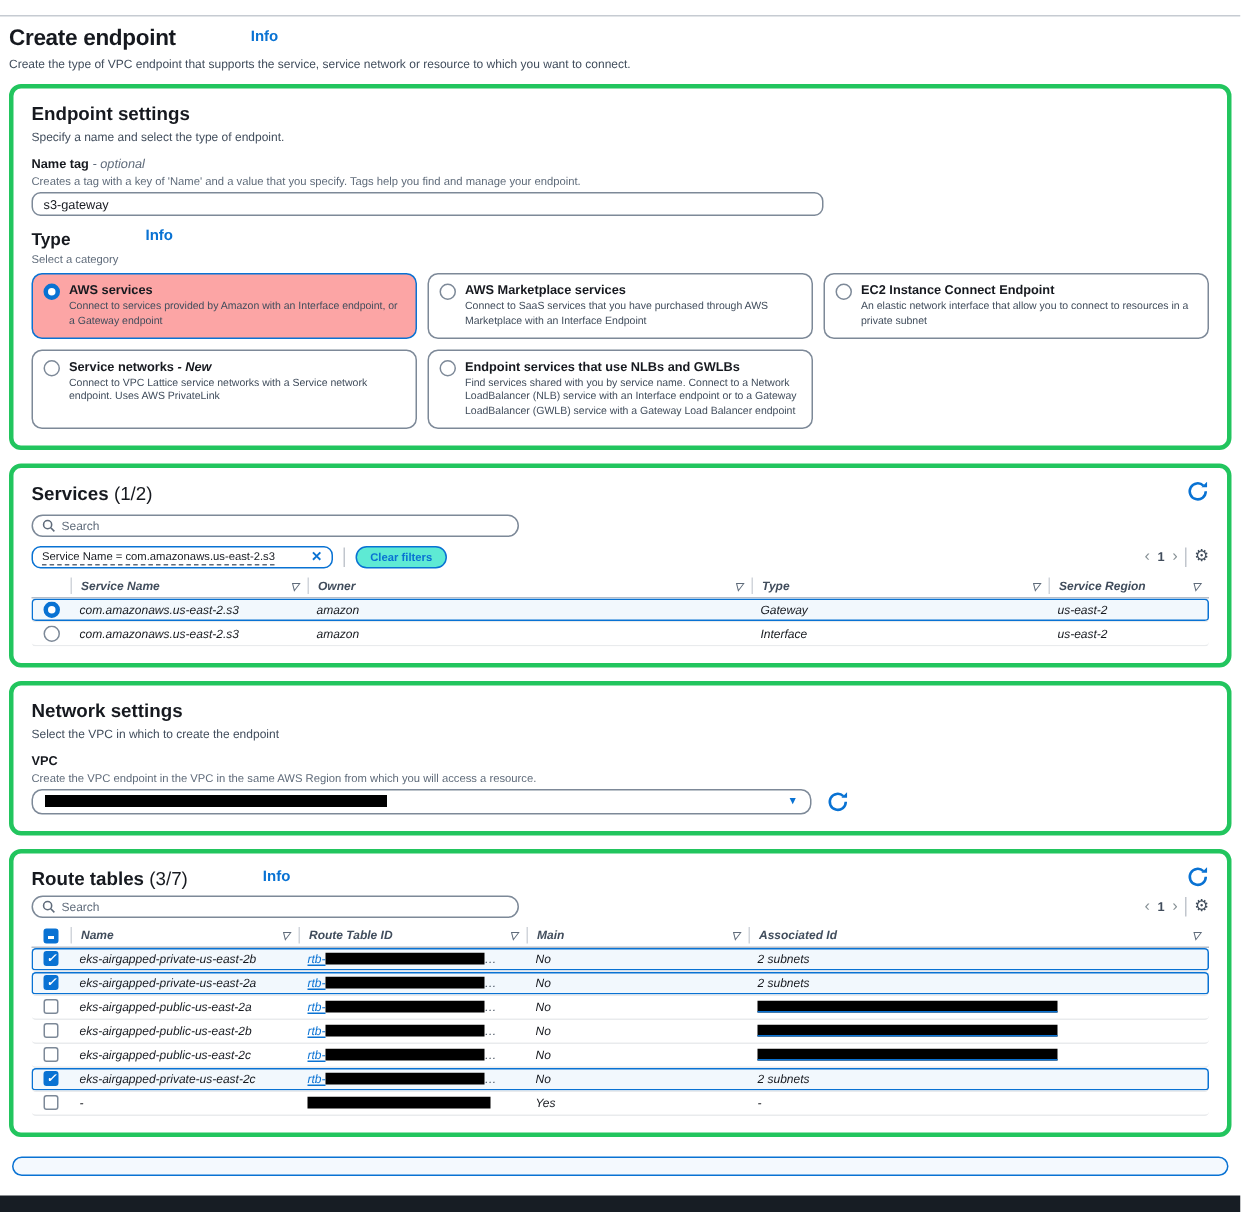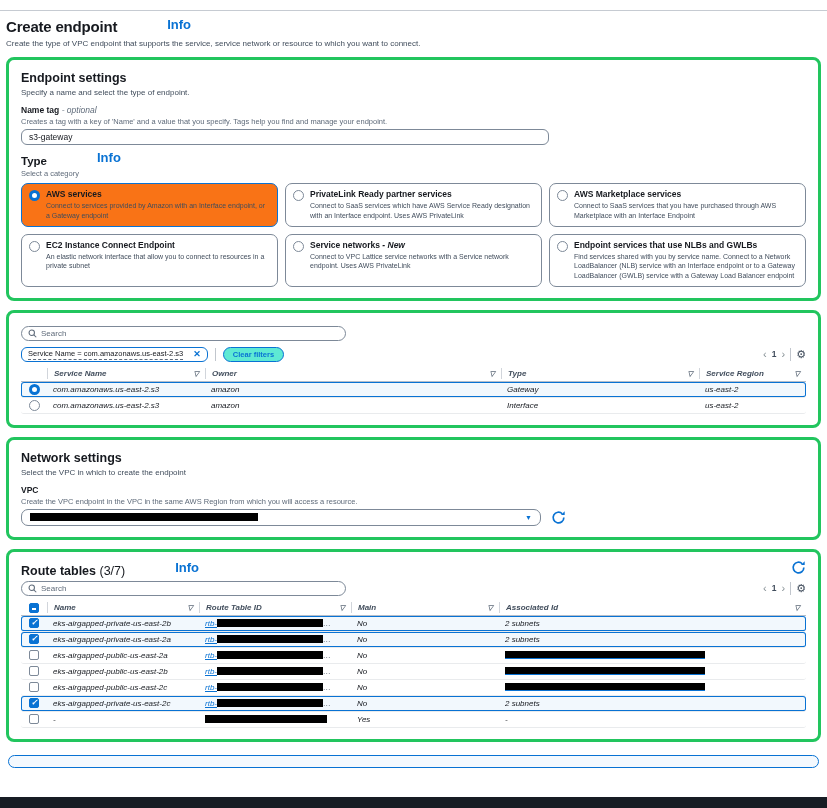--- a/index.html
+++ b/index.html
@@ -1,50 +1,50 @@
 <!DOCTYPE html>
 <html><head>
 <meta charset="utf-8">
 <style>
   * { margin:0; padding:0; box-sizing:border-box; }
   html,body { width:827px; height:808px; background:#fff; overflow:hidden;
     font-family:"Liberation Sans", sans-serif; color:#16191f; position:relative; }
   .top-divider { position:absolute; top:10px; left:0; width:827px; border-top:1px solid #c6cbd2; }
   .page { padding:17px 6px 0 6px; }
   .page-title { font-size:15px; font-weight:bold; letter-spacing:-0.2px; display:inline; }
-  .info-link { color:#0972d3; font-size:13px; font-weight:bold; margin-left:5px; vertical-align:3px; text-decoration:none; cursor:pointer;padding-left:45px; }
+  .info-link { color:#0972d3; font-size:10px; font-weight:bold; margin-left:5px; vertical-align:3px; text-decoration:none; cursor:pointer;padding-left:45px; }
   .page-subtitle { font-size:8px; color:#414d5c; margin-top:3px; }
   .card { border:3px solid #22c55e; border-radius:8px; background:#fff; margin-top:9px; padding:8px 12px 11px; }
   .card-title { font-size:12.5px; font-weight:bold; display:inline; }
   .count { font-weight:normal; }
   .card-subtitle { font-size:8px; color:#414d5c; margin-top:2px; }
   .field-label { font-size:8.5px; font-weight:bold; margin-top:8px; }
   .optional { font-weight:normal; font-style:italic; color:#5f6b7a; }
   .field-help { font-size:7.5px; color:#5f6b7a; margin-top:2px; }
   .text-input { margin-top:3px; width:528px; height:16px; border:1.5px solid #7d8998; border-radius:6px;
     font-size:8.5px; padding:0 7px; color:#16191f; font-family:"Liberation Sans",sans-serif; outline:none; display:block; }
   .section-label { font-size:11.5px; font-weight:bold; margin-top:10px; display:inline-block; }
   .type-grid { display:grid; grid-template-columns:repeat(3,1fr); gap:7px; margin-top:5px; }
   .type-card { position:relative; border:1px solid #7d8998; border-radius:7px; padding:5px 8px 5px 24px; background:#fff; }
-  .type-card.selected { border:1.5px solid #0972d3; background:#f97316; }
+  .type-card.selected { border:1.5px solid #0972d3; background:#fca5a5; }
   .radio { display:inline-block; width:11px; height:11px; border:1px solid #7d8998; border-radius:50%; background:#fff; flex:none; }
   .radio.checked { border:3.5px solid #0972d3; }
   .type-card .radio { position:absolute; left:7px; top:6px; }
   .type-card.selected .radio { border:3.5px solid #0972d3; }
   .type-title { font-size:8.5px; font-weight:bold; }
   .type-title .suffix { font-style:italic; }
   .type-desc { font-size:7px; color:#414d5c; margin-top:2px; line-height:1.4; }
   .head-row { display:flex; justify-content:space-between; align-items:flex-start; }
   .icon-btn { background:none; border:none; cursor:pointer; padding:0; line-height:0; }
   .search-box { margin-top:5px; width:325px; height:15px; border:1.5px solid #7d8998; border-radius:8px;
     display:flex; align-items:center; padding:0 6px; gap:4px; background:#fff; }
   .search-ph { font-size:8px; color:#5f6b7a; }
   .row-flex { display:flex; align-items:center; margin-top:6px; gap:7px; }
   .token { display:flex; align-items:center; border:1.5px solid #0972d3; border-radius:6px; height:15px;
-    font-size:7.5px; padding:0 6px; background:#fff; gap:10px; }
+    font-size:7.5px; padding:0 6px; background:#fff; gap:24px; }
   .token-text { border-bottom:1px dashed #5f6b7a; padding-bottom:1px; }
   .x-icon { color:#0972d3; font-size:9px; font-weight:bold; cursor:pointer; line-height:1; }
   .vsep { width:1px; height:13px; background:#c1c6cd; }
   .clear-filters { border:1.5px solid #0972d3; color:#0972d3; border-radius:9px; font-size:7.5px; font-weight:bold;
     padding:2px 9px; background:#5eead4; cursor:pointer; font-family:"Liberation Sans",sans-serif; }
   .spacer { flex:1; }
   .pager { display:flex; align-items:center; gap:5px; color:#5f6b7a; font-size:9px; }
   .pg-chev { font-size:11px; color:#879196; cursor:pointer; line-height:1; }
   .pg-num { color:#414d5c; font-weight:bold; font-size:8.5px; cursor:pointer; }
   .gear { font-size:11px; color:#414d5c; cursor:pointer; line-height:1; }
@@ -108,25 +108,20 @@
     </div>
 
     <div class="type-grid">
         <div class="type-card selected">
     <span class="radio"></span>
     <div class="type-title"><span>AWS services</span><span class="suffix"></span></div>
     <div class="type-desc">Connect to services provided by Amazon with an Interface endpoint, or a Gateway endpoint</div>
   </div>
         <div class="type-card">
     <span class="radio"></span>
-    <div class="type-title"><span>PrivateLink Ready partner services</span><span class="suffix"></span></div>
-    <div class="type-desc">Connect to SaaS services which have AWS Service Ready designation with an Interface endpoint. Uses AWS PrivateLink</div>
-  </div>
-        <div class="type-card">
-    <span class="radio"></span>
     <div class="type-title"><span>AWS Marketplace services</span><span class="suffix"></span></div>
     <div class="type-desc">Connect to SaaS services that you have purchased through AWS Marketplace with an Interface Endpoint</div>
   </div>
         <div class="type-card">
     <span class="radio"></span>
     <div class="type-title"><span>EC2 Instance Connect Endpoint</span><span class="suffix"></span></div>
     <div class="type-desc">An elastic network interface that allow you to connect to resources in a private subnet</div>
   </div>
         <div class="type-card">
     <span class="radio"></span>
@@ -135,20 +130,31 @@
   </div>
         <div class="type-card">
     <span class="radio"></span>
     <div class="type-title"><span>Endpoint services that use NLBs and GWLBs</span><span class="suffix"></span></div>
     <div class="type-desc">Find services shared with you by service name. Connect to a Network LoadBalancer (NLB) service with an Interface endpoint or to a Gateway LoadBalancer (GWLB) service with a Gateway Load Balancer endpoint</div>
   </div>
       </div>
   </section>
 
   <section class="card">
+    <div class="head-row">
+      <div>
+        <h2 class="card-title"><span>Services</span> <span class="count">(1/2)</span></h2>
+      </div>
+      <button class="icon-btn">
+        <svg width="15" height="15" viewBox="0 0 16 16">
+            <path d="M13.7 8a5.7 5.7 0 1 1-1.7-4" fill="none" stroke="#0972d3" stroke-width="1.8"></path>
+            <path d="M14.6 1.2v4h-4z" fill="#0972d3"></path>
+          </svg>
+      </button>
+    </div>
 
     <div class="search-box">
       <svg width="9" height="9" viewBox="0 0 12 12">
           <circle cx="5" cy="5" r="3.6" fill="none" stroke="#5f6b7a" stroke-width="1.4"></circle>
           <line x1="7.8" y1="7.8" x2="11" y2="11" stroke="#5f6b7a" stroke-width="1.4"></line>
         </svg>
       <span class="search-ph">Search</span>
     </div>
 
     <div class="row-flex">

